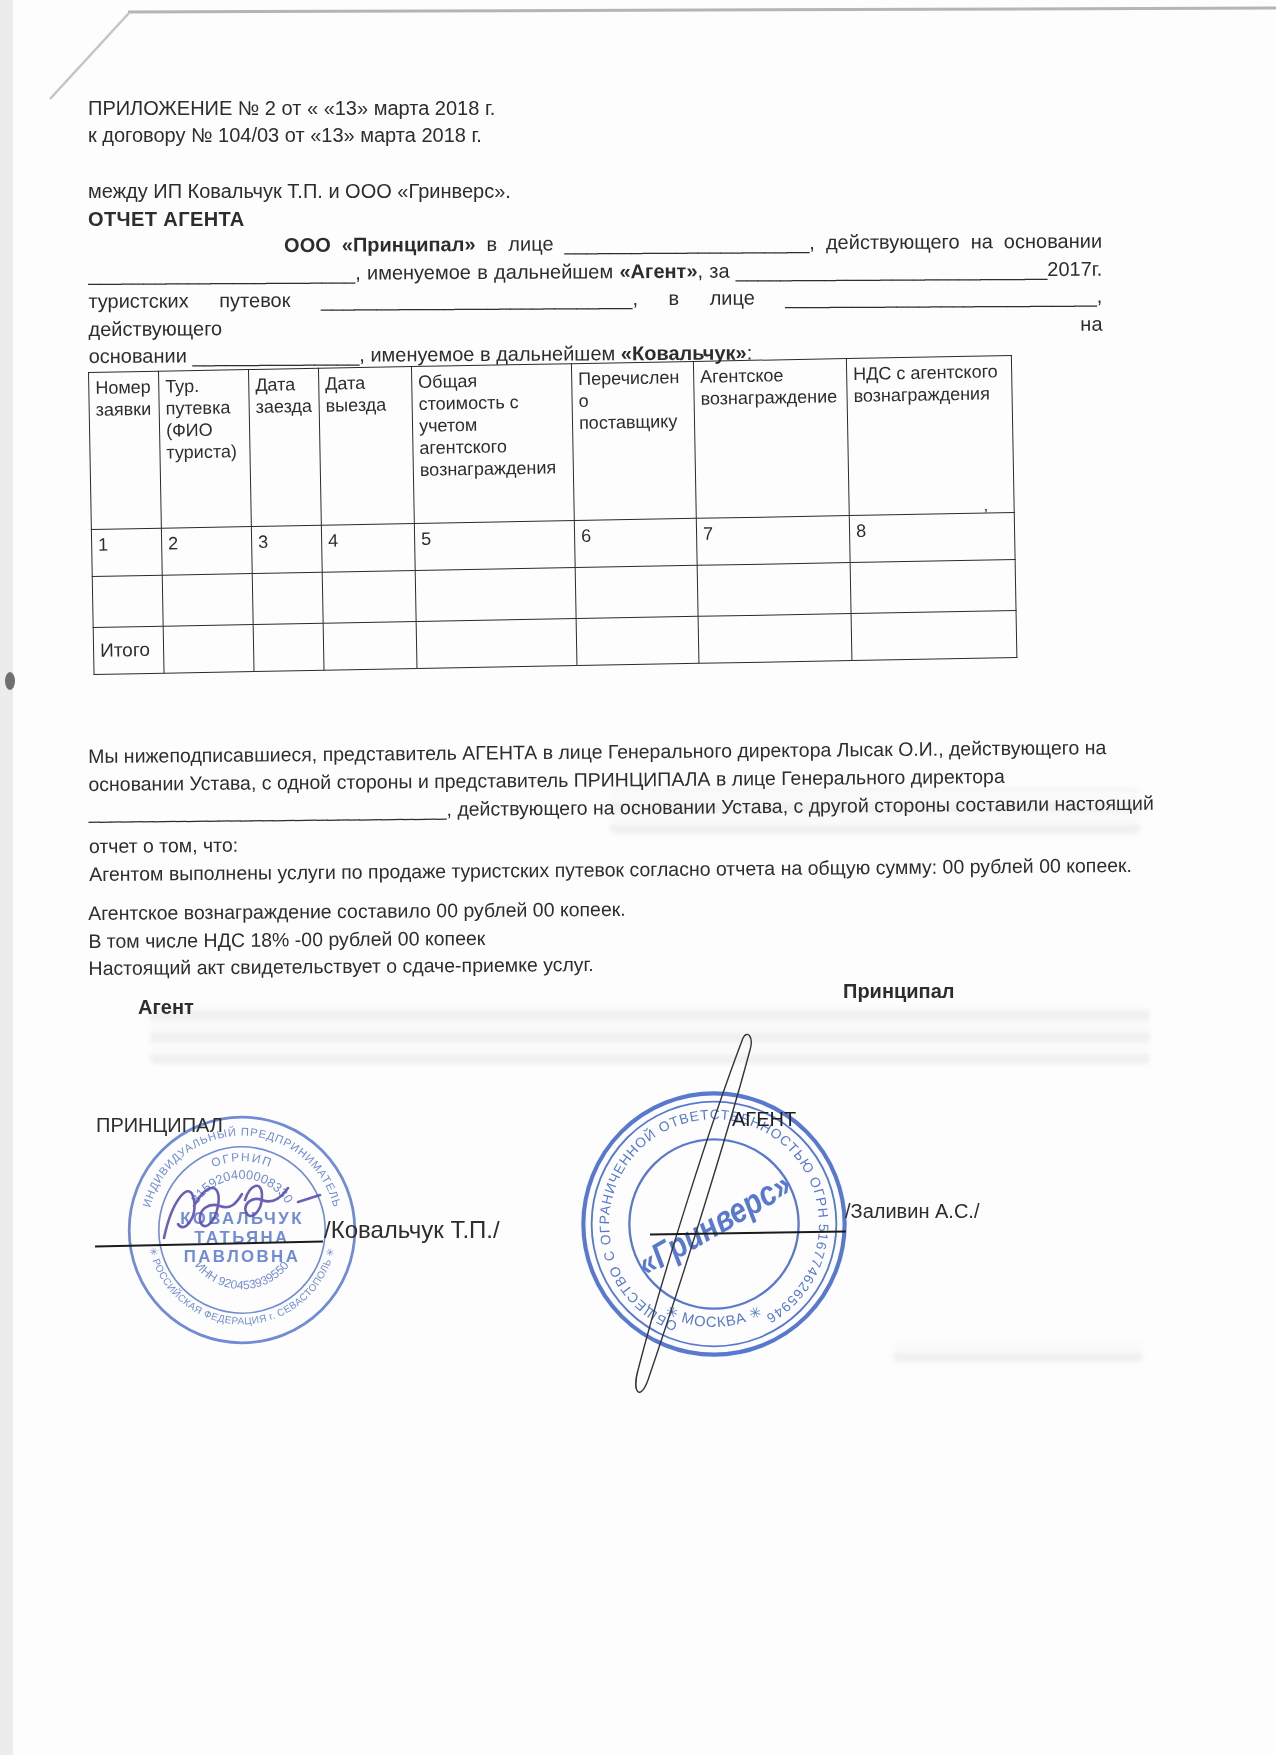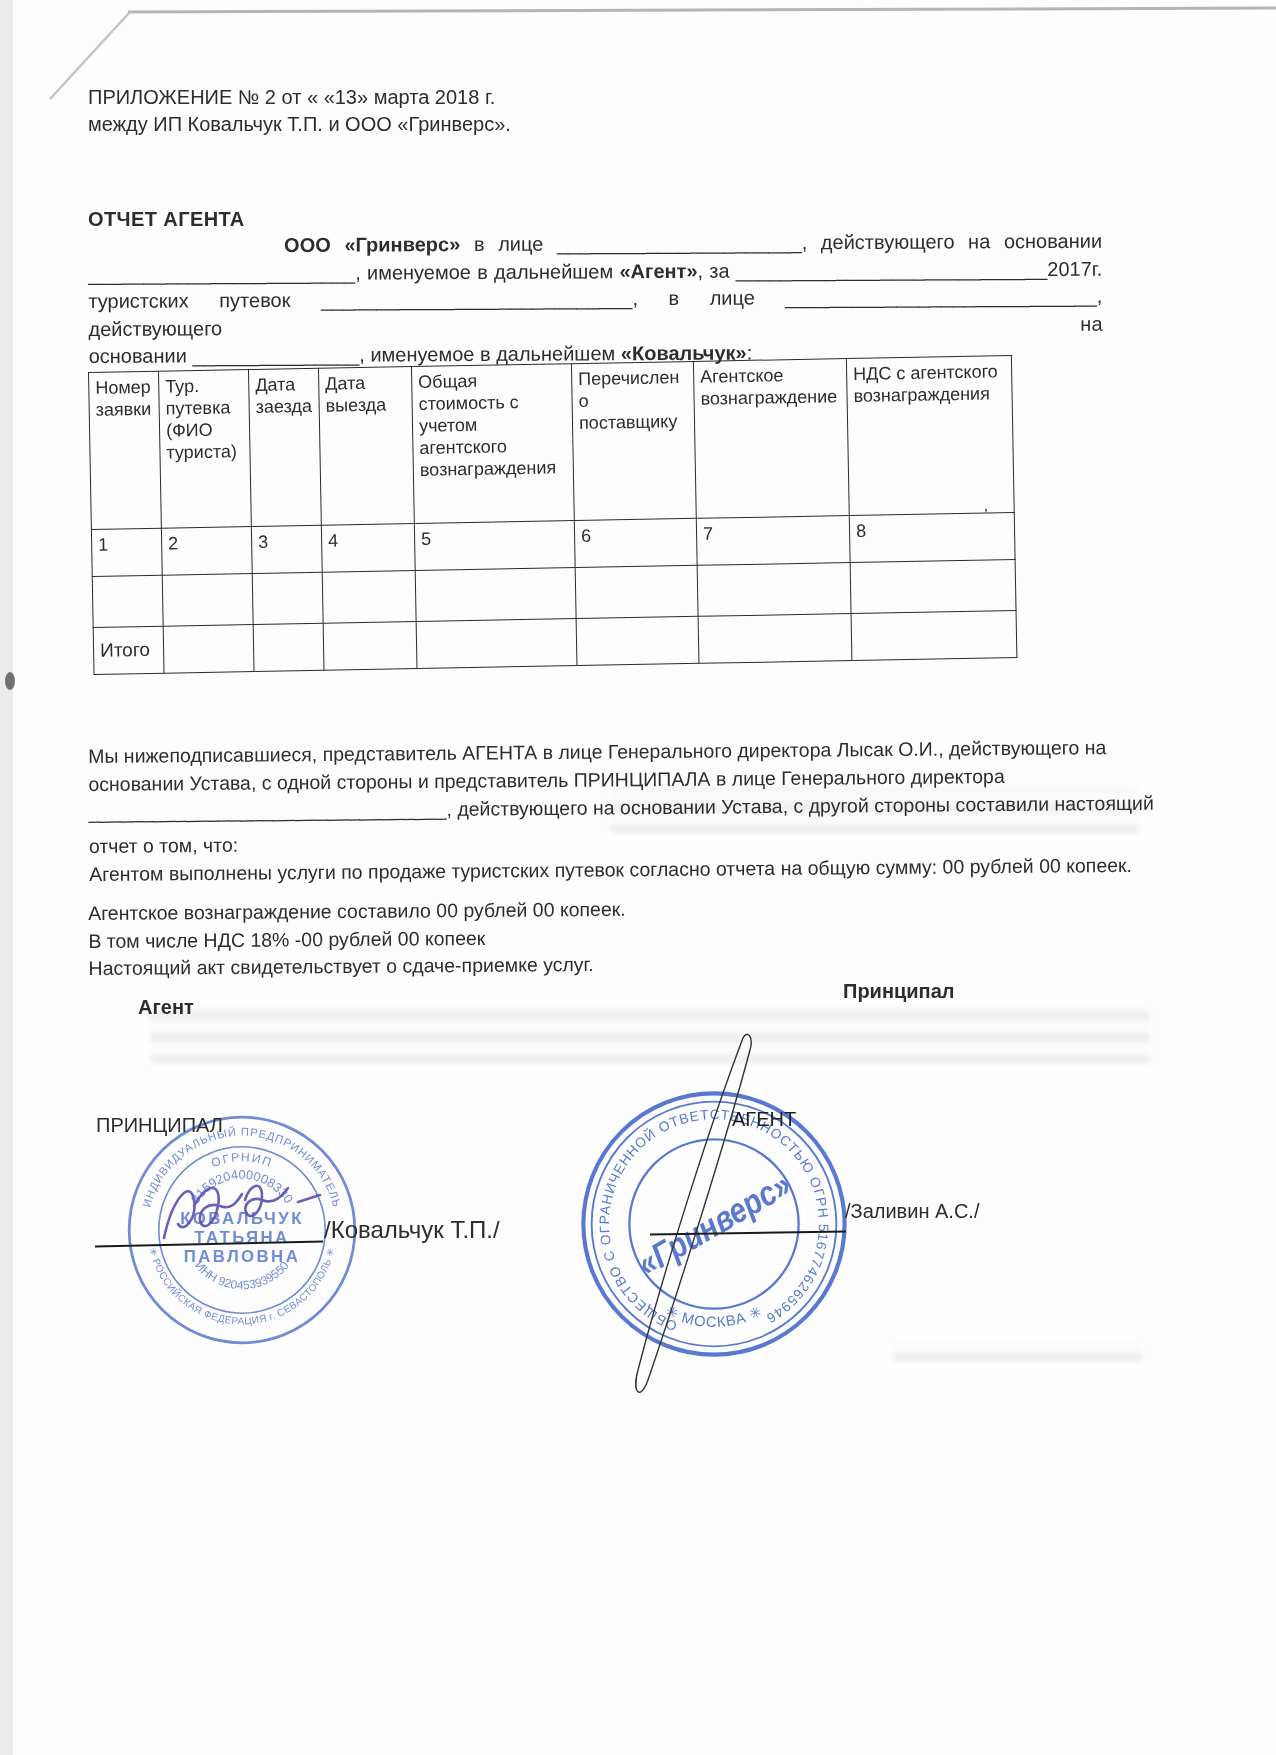--- a/index.html
+++ b/index.html
@@ -1,21 +1,21 @@
 <!DOCTYPE html>
 <html><head>
 <meta charset="utf-8">
 <style>
   html,body{margin:0;padding:0;background:#ffffff;}
   #page{position:relative;width:1276px;height:1755px;background:#fdfdfd;overflow:hidden;
         font-family:"Liberation Sans",sans-serif;color:#2d2d2d;}
   .abs{position:absolute;}
   .b{font-weight:bold;}
   
-  [data-name="header-block"]{left:88px;top:84px;font-size:20px;line-height:27px;}
+  [data-name="header-block"]{left:88px;top:95px;font-size:20px;line-height:27px;}
   [data-name="header-block"] div:nth-child(3){margin-top:29px;}
   
   [data-name="report-title"]{left:88px;top:208px;width:1014px;text-align:left;
         font-size:20px;font-weight:bold;letter-spacing:.4px;}
   
   [data-name="intro-paragraph"]{left:88px;top:233px;width:1014px;font-size:20px;line-height:27.5px;
         transform:rotate(-.3deg);transform-origin:0 0;}
   .jline{text-align:justify;text-align-last:justify;}
   .ind{padding-left:196px;}
   
@@ -62,27 +62,28 @@
     <line x1="129" y1="13" x2="50" y2="99" stroke="#c4c4c4" stroke-width="2.5" data-name="page-corner-fold"></line>
     <ellipse cx="10" cy="681" rx="5" ry="9" fill="#707070" data-name="scan-spot"></ellipse>
   </svg>
 
   <div class="ghost" data-name="bleed-through-artifact" style="left:610px;top:788px;width:530px;height:46px;"></div>
   <div class="ghost" data-name="bleed-through-artifact" style="left:150px;top:1006px;width:1000px;height:58px;"></div>
   <div class="ghost" data-name="bleed-through-artifact" style="left:893px;top:1342px;width:250px;height:20px;"></div>
 
   <div class="abs" data-name="header-block">
       <div data-name="text-line">ПРИЛОЖЕНИЕ № 2 от « «13» марта  2018 г.</div>
+      <div data-name="text-line">к договору № 104/03 от  «13» марта  2018 г.</div>
       <div data-name="text-line">между ИП Ковальчук Т.П. и ООО «Гринверс».</div>
     </div>
 
   <div class="abs" data-name="report-title">ОТЧЕТ АГЕНТА</div>
 
   <div class="abs" data-name="intro-paragraph">
-    <div class="jline ind" data-name="intro-line"><span data-name="bold-text-segment" class="b">ООО «Гринверс»</span><span data-name="text-segment"> в лице </span><span data-name="text-segment">______________________</span><span data-name="text-segment">, действующего на основании</span></div>
+    <div class="jline ind" data-name="intro-line"><span data-name="bold-text-segment" class="b">ООО «Принципал»</span><span data-name="text-segment"> в лице </span><span data-name="text-segment">______________________</span><span data-name="text-segment">, действующего на основании</span></div>
     <div class="jline" data-name="intro-line"><span data-name="text-segment">________________________</span><span data-name="text-segment">, именуемое в дальнейшем </span><span data-name="bold-text-segment" class="b">«Агент»</span><span data-name="text-segment">, за </span><span data-name="text-segment">____________________________</span><span data-name="text-segment">2017г.</span></div>
     <div class="jline" data-name="intro-line"><span data-name="text-segment">туристских путевок </span><span data-name="text-segment">____________________________</span><span data-name="text-segment">, в лице </span><span data-name="text-segment">____________________________</span><span data-name="text-segment">, действующего на</span></div>
     <div data-name="intro-line"><span data-name="text-segment">основании </span><span data-name="text-segment">_______________</span><span data-name="text-segment">, именуемое в дальнейшем </span><span data-name="bold-text-segment" class="b">«Ковальчук»</span><span data-name="text-segment">:</span></div>
   </div>
 
   <div class="abs" data-name="table-wrap">
     <table data-name="report-table">
       <colgroup>
         <col style="width:70px">
           <col style="width:90px">

